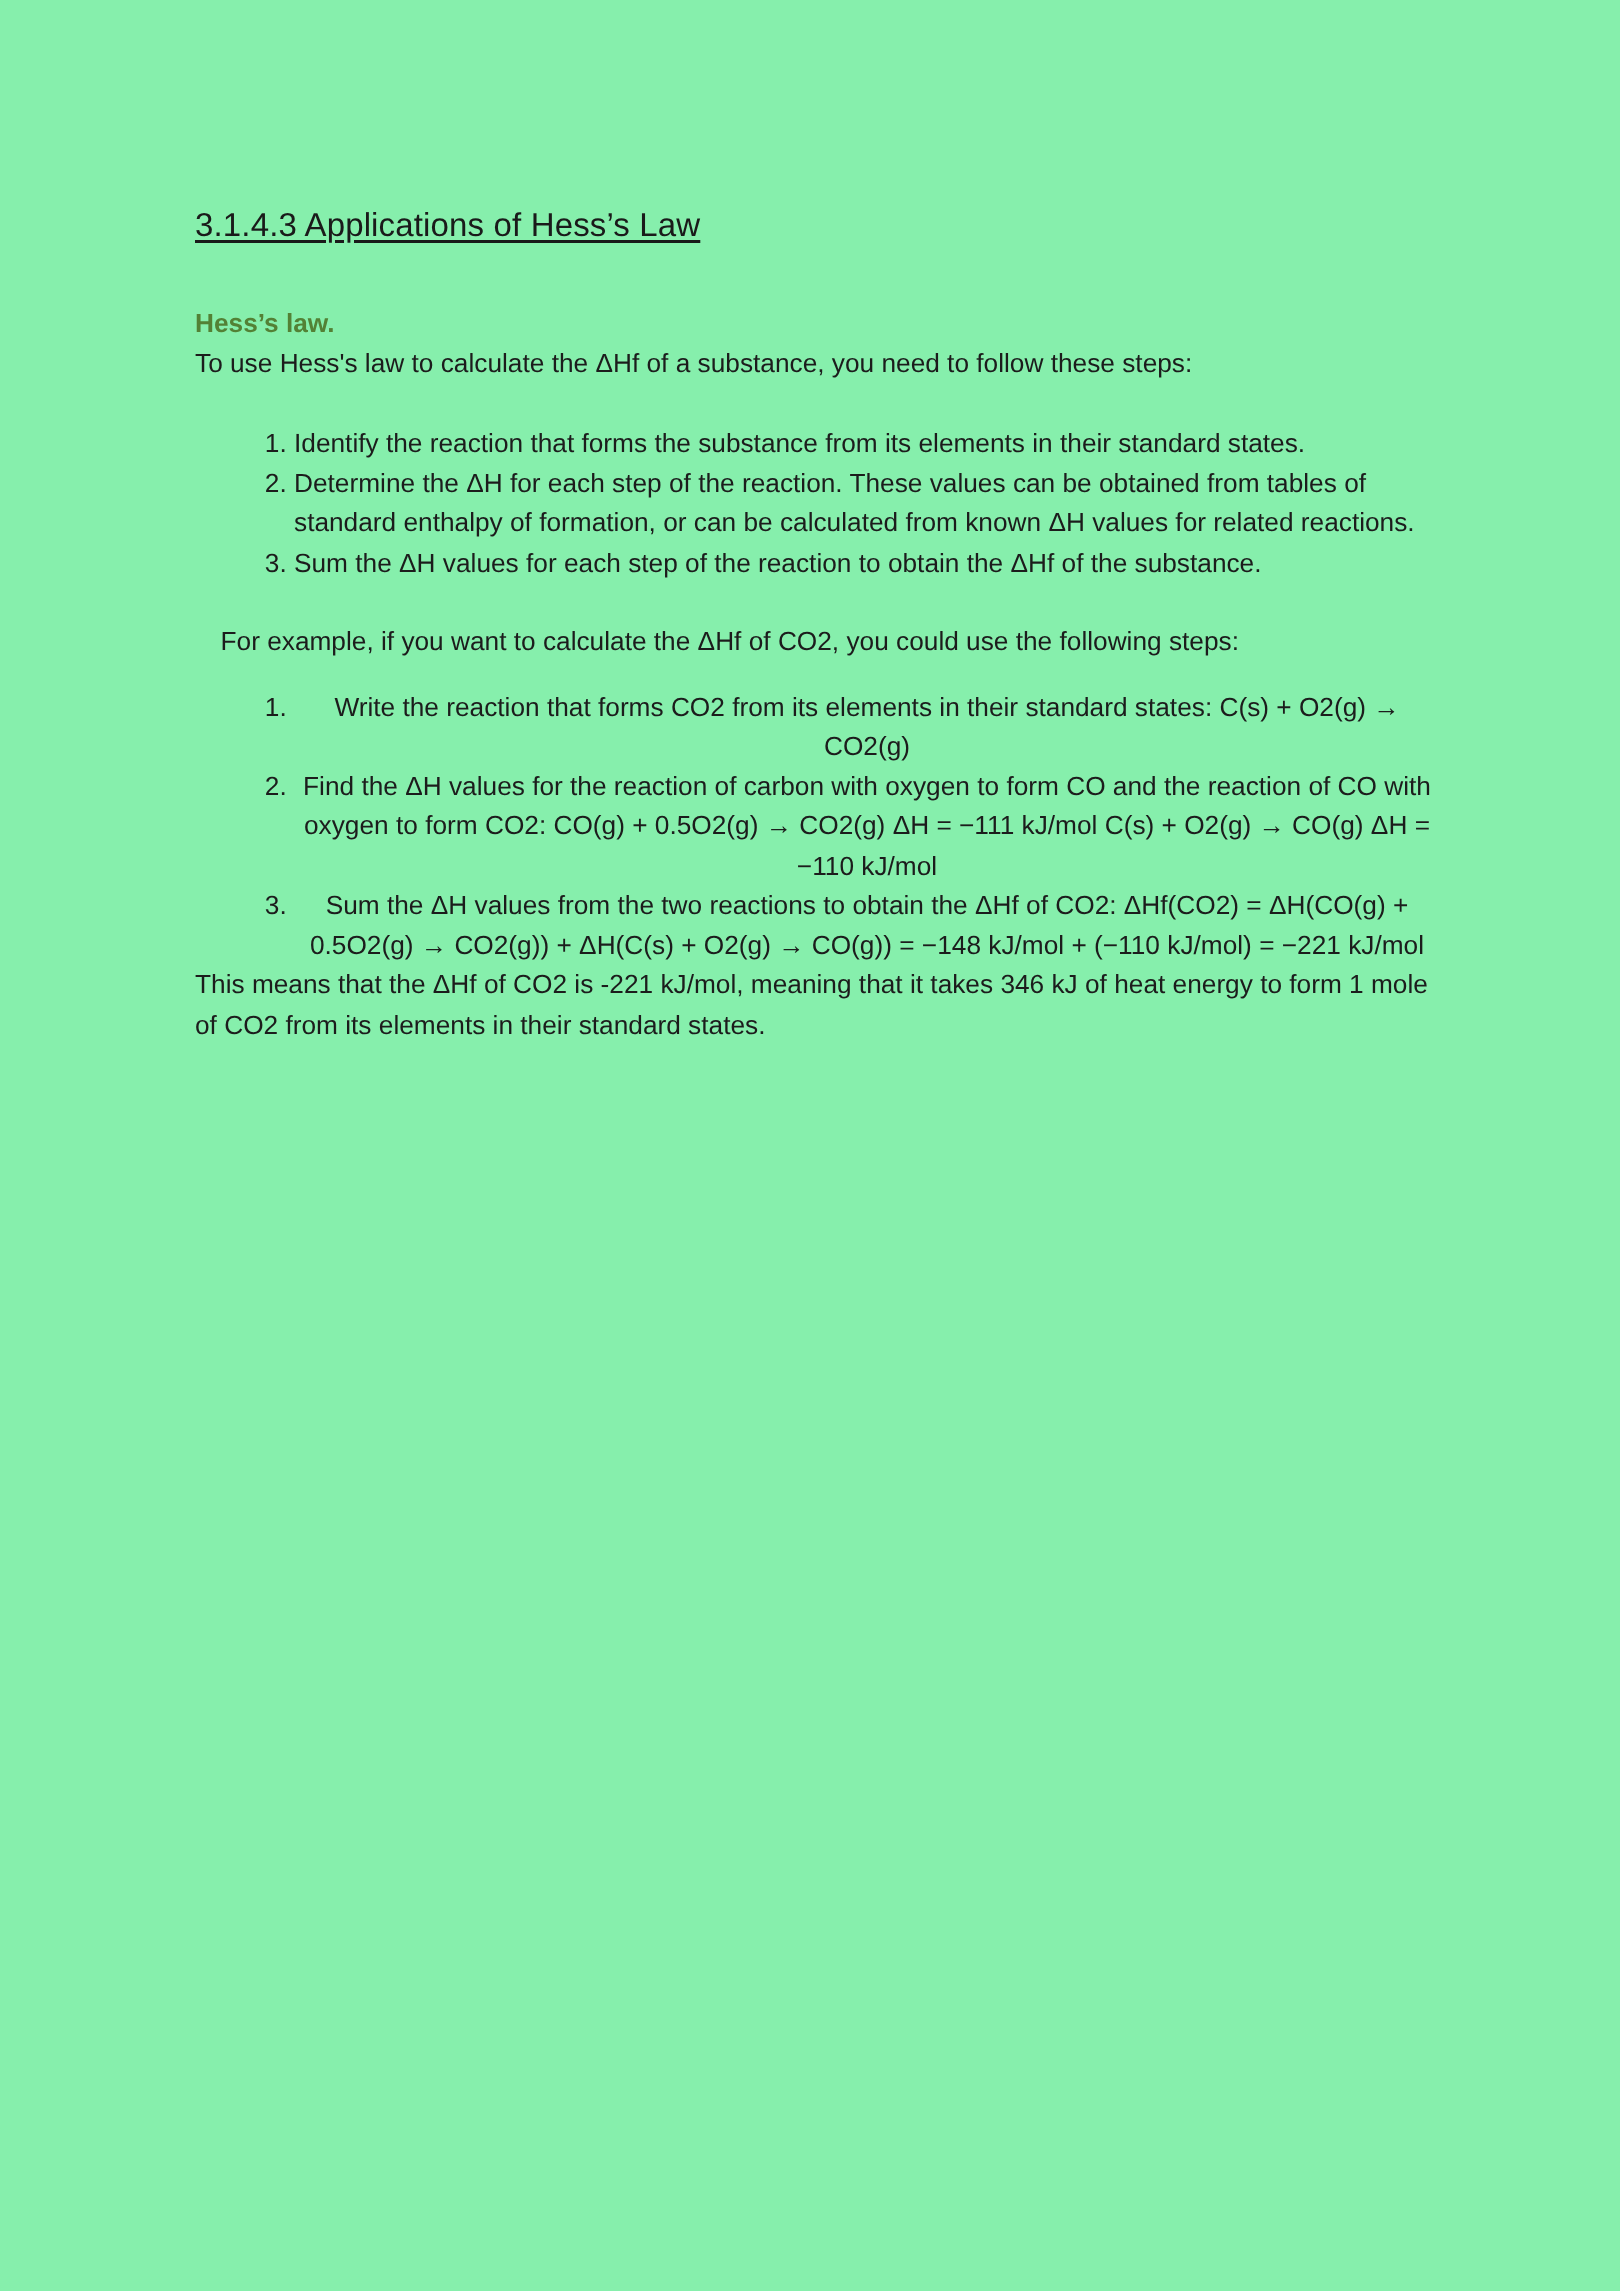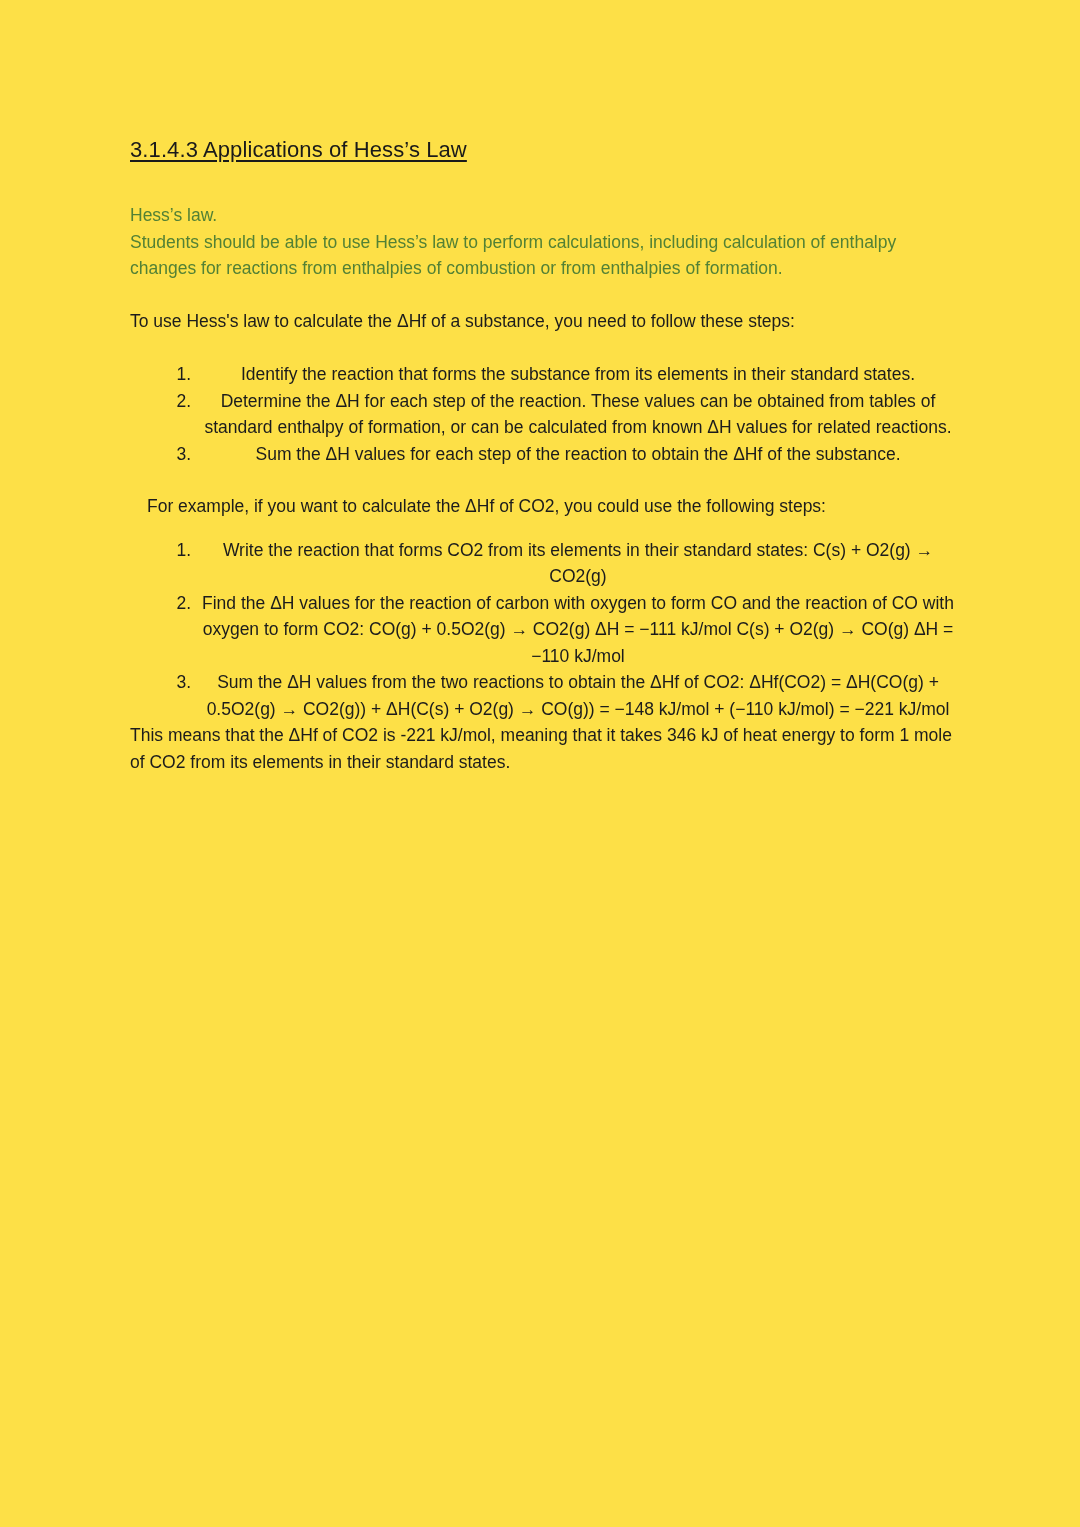--- a/index.html
+++ b/index.html
@@ -4,21 +4,21 @@
 <style>
   * { margin: 0; padding: 0; box-sizing: border-box; }
   html, body {
     background: #ffffff;
     font-family: "Liberation Sans", "DejaVu Sans", sans-serif;
   }
   .page {
     position: relative;
     width: 1080px;
     height: 1527px;
-    background: #fde047;
+    background: #86efac;
     overflow: hidden;
   }
   .content {
     position: absolute;
     top: 136px;
     left: 130px;
     width: 830px;
     color: #1c1c1c;
     font-size: 17.5px;
     line-height: 26.5px;
@@ -27,39 +27,38 @@
     font-size: 22px;
     font-weight: 400;
     color: #1a1a1a;
     text-decoration: underline;
     text-underline-offset: 3px;
     line-height: 28px;
     margin-bottom: 38px;
     letter-spacing: 0.1px;
   }
   .spec-heading {
-    font-weight: 400;
+    font-weight: 700;
   }
   .green {
     color: #538135;
   }
   .spec-body {
     margin-bottom: 26px;
   }
   .intro {
     margin-bottom: 27px;
   }
   ol.steps {
     list-style: decimal;
     margin: 0 0 26px 0;
     padding-left: 66px;
   }
   ol.steps li {
     padding-left: 0;
-    text-align: center;
   }
   ol.example-steps {
     list-style: decimal;
     margin: 0;
     padding-left: 66px;
     text-align: center;
   }
   .example-intro {
     margin: 17px;
   }
@@ -70,21 +69,20 @@
 </head>
 <body>
 
 <div class="page">
   <div class="content">
 
     <h1 class="doc-title">3.1.4.3 Applications of Hess’s Law</h1>
 
     <p class="spec-heading green">Hess’s law.</p>
 
-    <p class="spec-body green">Students should be able to use Hess’s law to perform calculations, including calculation of enthalpy changes for reactions from enthalpies of combustion or from enthalpies of formation.</p>
 
     <p class="intro">To use Hess's law to calculate the ΔHf of a substance, you need to follow these steps:</p>
 
     <ol class="steps">
       <li>Identify the reaction that forms the substance from its elements in their standard states.</li>
       <li>Determine the ΔH for each step of the reaction. These values can be obtained from tables of standard enthalpy of formation, or can be calculated from known ΔH values for related reactions.</li>
       <li>Sum the ΔH values for each step of the reaction to obtain the ΔHf of the substance.</li>
     </ol>
 
     <p class="example-intro">For example, if you want to calculate the ΔHf of CO2, you could use the following steps:</p>

